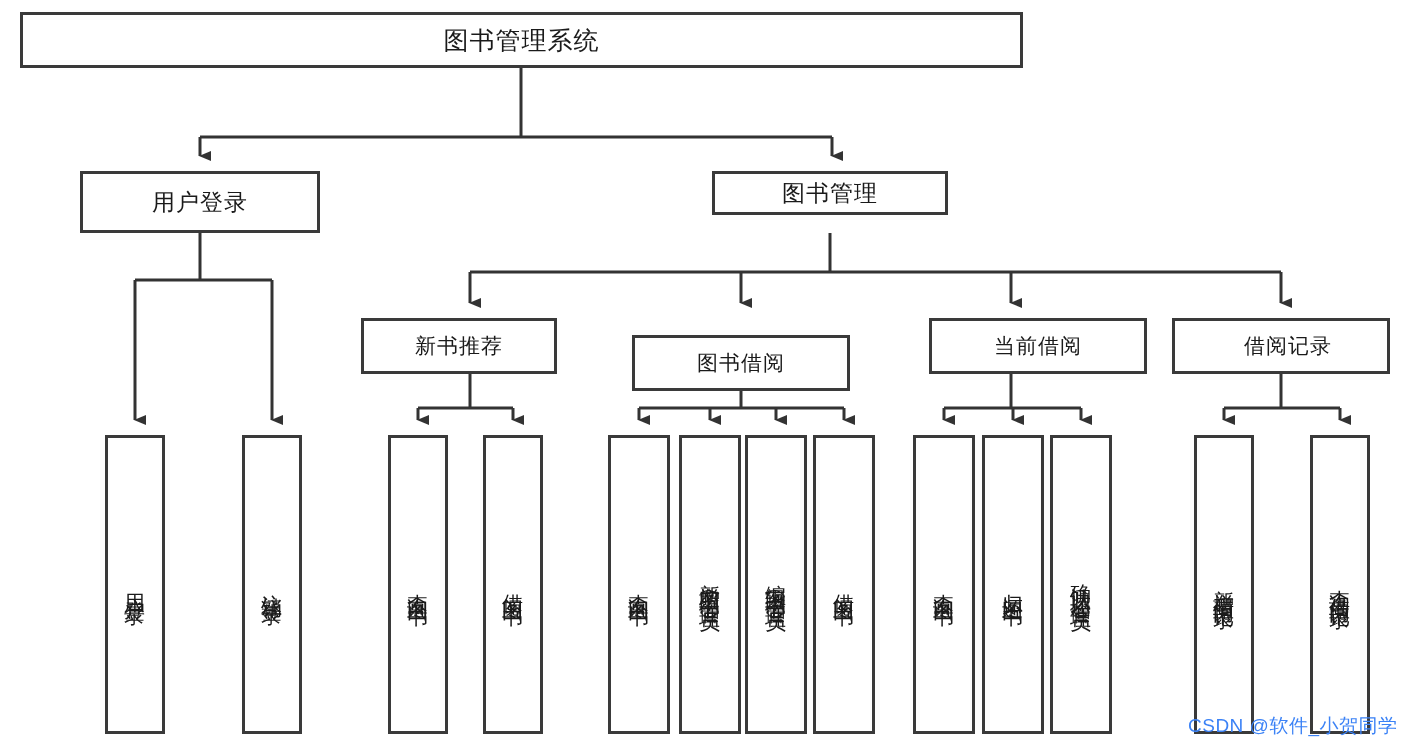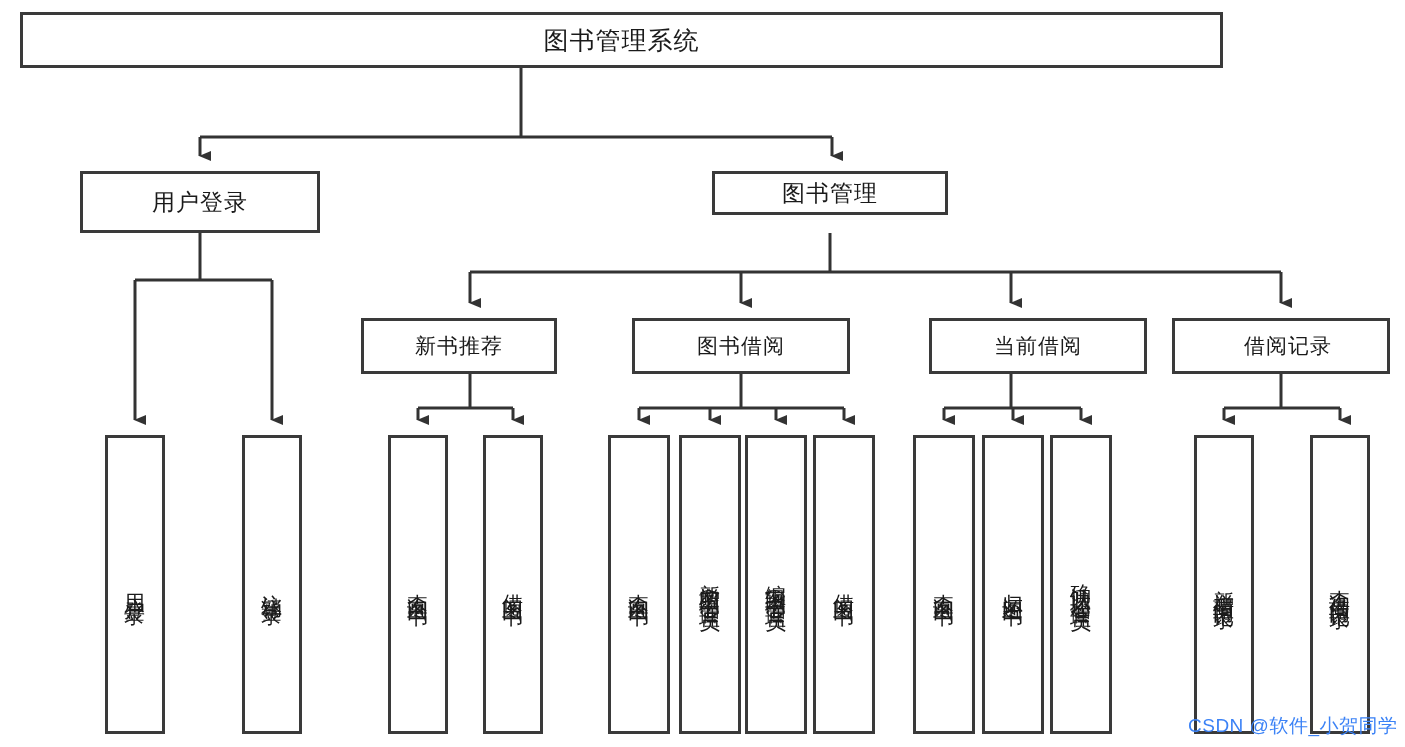--- a/index.html
+++ b/index.html
@@ -121,37 +121,37 @@
       <path d="M1013,408 L1013,420" marker-end="url(#arrow)"></path>
       <path d="M1081,408 L1081,420" marker-end="url(#arrow)"></path>
 
       <path d="M1281,374 L1281,408"></path>
       <path d="M1224,408 L1340,408"></path>
       <path d="M1224,408 L1224,420" marker-end="url(#arrow)"></path>
       <path d="M1340,408 L1340,420" marker-end="url(#arrow)"></path>
     </g>
   </svg>
 
-  <div class="node root" style="left:20px; top:12px; width:1203px; height:56px;">
+  <div class="node root" style="left:20px; top:12px; width:1003px; height:56px;">
     <span class="htext">图书管理系统</span>
   </div>
 
   <div class="node level2" style="left:80px; top:171px; width:240px; height:62px;">
     <span class="htext">用户登录</span>
   </div>
 
   <div class="node level2" style="left:712px; top:171px; width:236px; height:44px;">
     <span class="htext">图书管理</span>
   </div>
 
   <div class="node level3" style="left:361px; top:318px; width:196px; height:56px;">
     <span class="htext">新书推荐</span>
   </div>
 
-  <div class="node level3" style="left:632px; top:318px; width:218px; height:56px;">
+  <div class="node level3" style="left:632px; top:335px; width:218px; height:56px;">
     <span class="htext">图书借阅</span>
   </div>
 
   <div class="node level3" style="left:902px; top:318px; width:218px; height:56px;margin-left:27px;">
     <span class="htext">当前借阅</span>
   </div>
 
   <div class="node level3" style="left:1172px; top:318px; width:218px; height:56px;padding-left:14px;">
     <span class="htext">借阅记录</span>
   </div>

